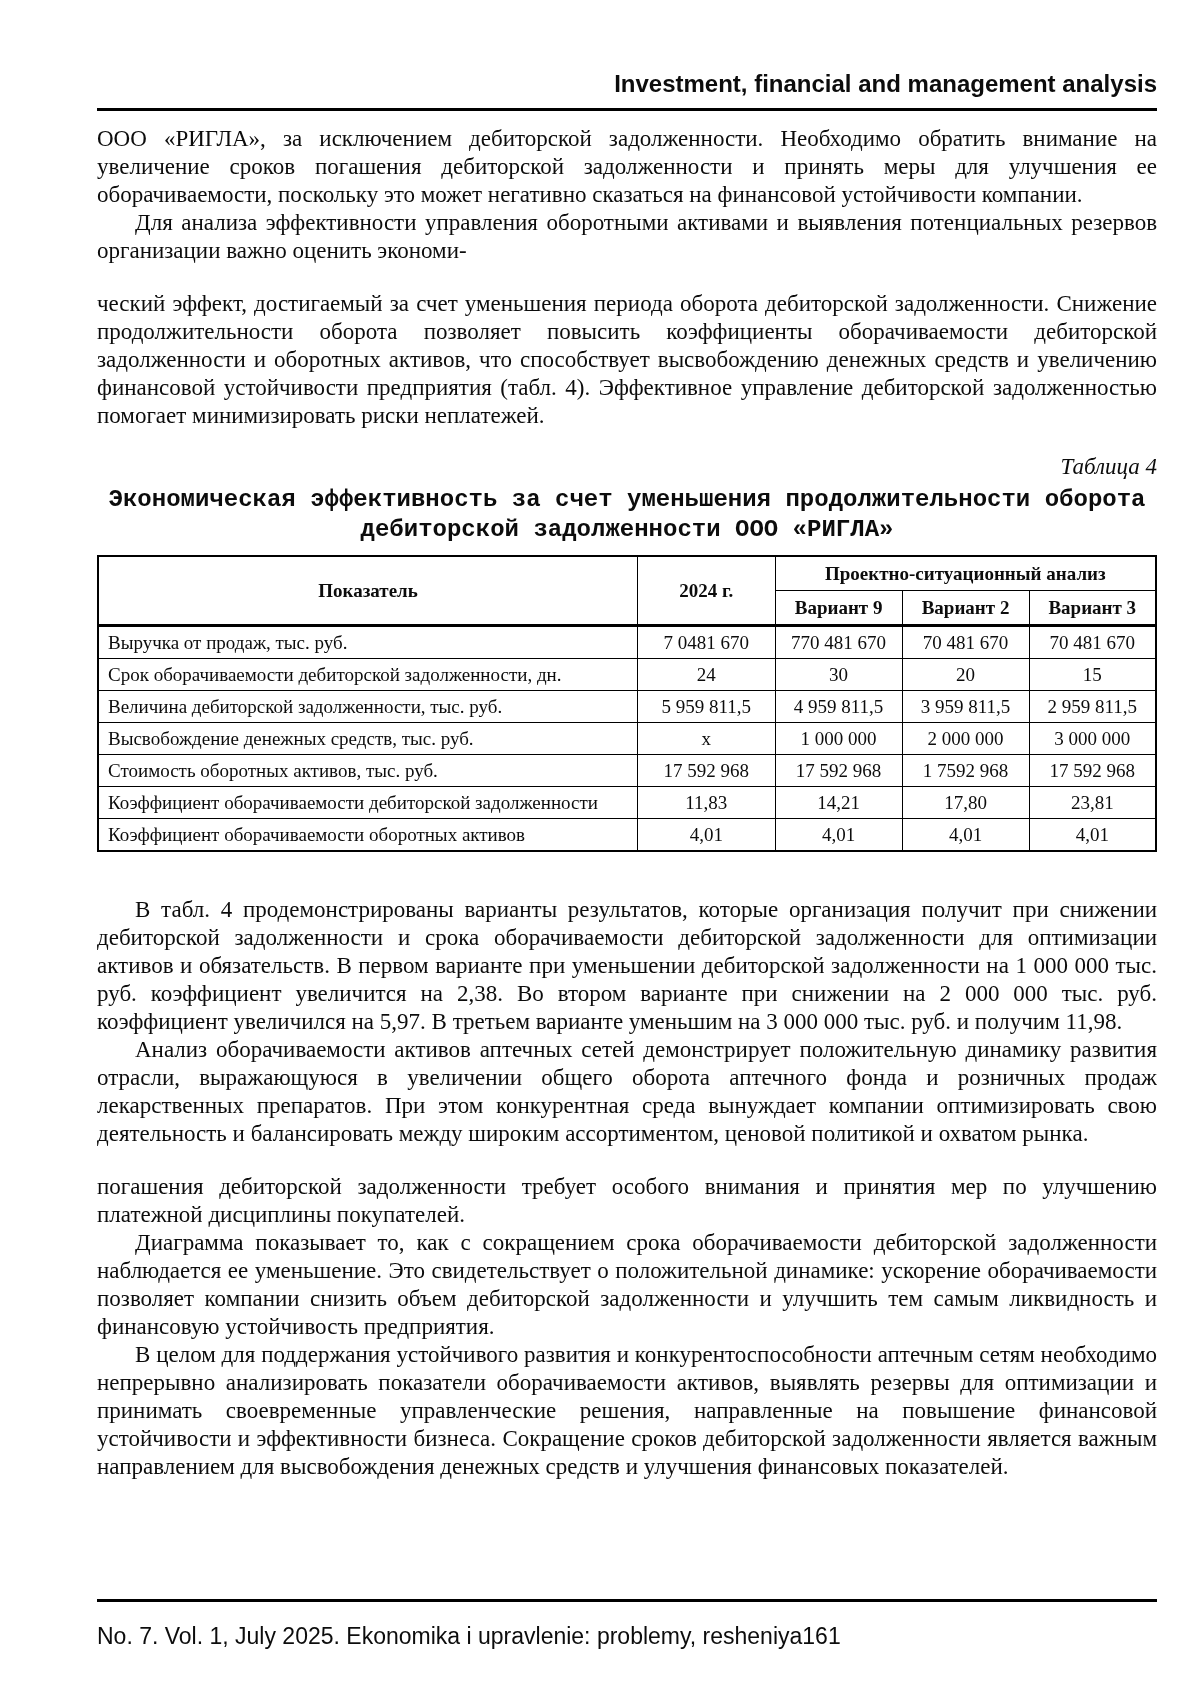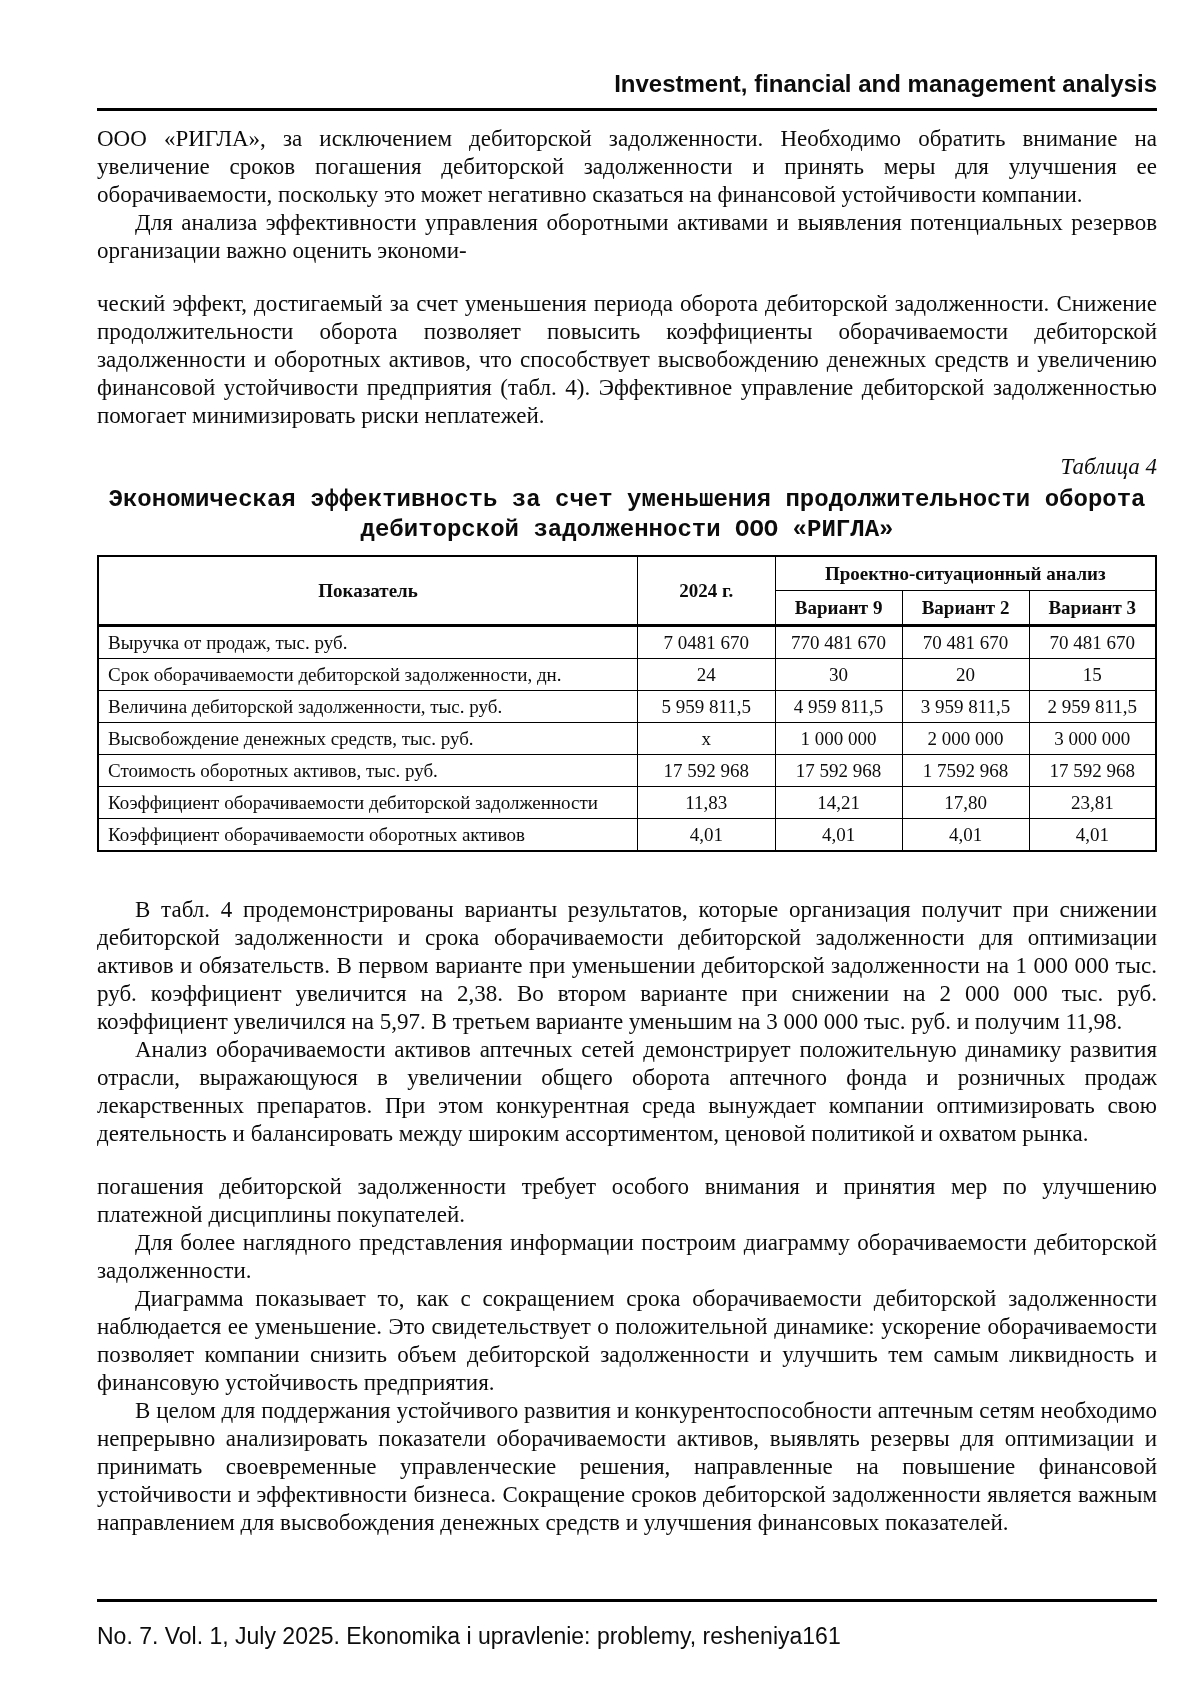--- a/index.html
+++ b/index.html
@@ -174,21 +174,20 @@
     </tbody>
   </table>
 
   <div class="twocol bottom">
     <div class="col">
       <p class="p indent">В табл. 4 продемонстрированы варианты результатов, которые организация получит при снижении дебиторской задолженности и срока оборачиваемости дебиторской задолженности для оптимизации активов и обязательств. В первом варианте при уменьшении дебиторской задолженности на 1 000 000 тыс. руб. коэффициент увеличится на 2,38. Во втором варианте при снижении на 2 000 000 тыс. руб. коэффициент увеличился на 5,97. В третьем варианте уменьшим на 3 000 000 тыс. руб. и получим 11,98.</p>
       <p class="p indent">Анализ оборачиваемости активов аптечных сетей демонстрирует положительную динамику развития отрасли, выражающуюся в увеличении общего оборота аптечного фонда и розничных продаж лекарственных препаратов. При этом конкурентная среда вынуждает компании оптимизировать свою деятельность и балансировать между широким ассортиментом, ценовой политикой и охватом рынка.</p>
     </div>
     <div class="col">
       <p class="p">погашения дебиторской задолженности требует особого внимания и принятия мер по улучшению платежной дисциплины покупателей.</p>
-      <p class="p indent">Для более наглядного представления информации построим диаграмму оборачиваемости дебиторской задолженности.</p>
       <p class="p indent">Диаграмма показывает то, как с сокращением срока оборачиваемости дебиторской задолженности наблюдается ее уменьшение. Это свидетельствует о положительной динамике: ускорение оборачиваемости позволяет компании снизить объем дебиторской задолженности и улучшить тем самым ликвидность и финансовую устойчивость предприятия.</p>
       <p class="p indent">В целом для поддержания устойчивого развития и конкурентоспособности аптечным сетям необходимо непрерывно анализировать показатели оборачиваемости активов, выявлять резервы для оптимизации и принимать своевременные управленческие решения, направленные на повышение финансовой устойчивости и эффективности бизнеса. Сокращение сроков дебиторской задолженности является важным направлением для высвобождения денежных средств и улучшения финансовых показателей.</p>
     </div>
   </div>
 
   <div class="footer">
     <div class="foot-rule"></div>
     <div class="foot-row">
       <span>No. 7. Vol. 1, July 2025. Ekonomika i upravlenie: problemy, resheniya</span>
       <span>161</span>

